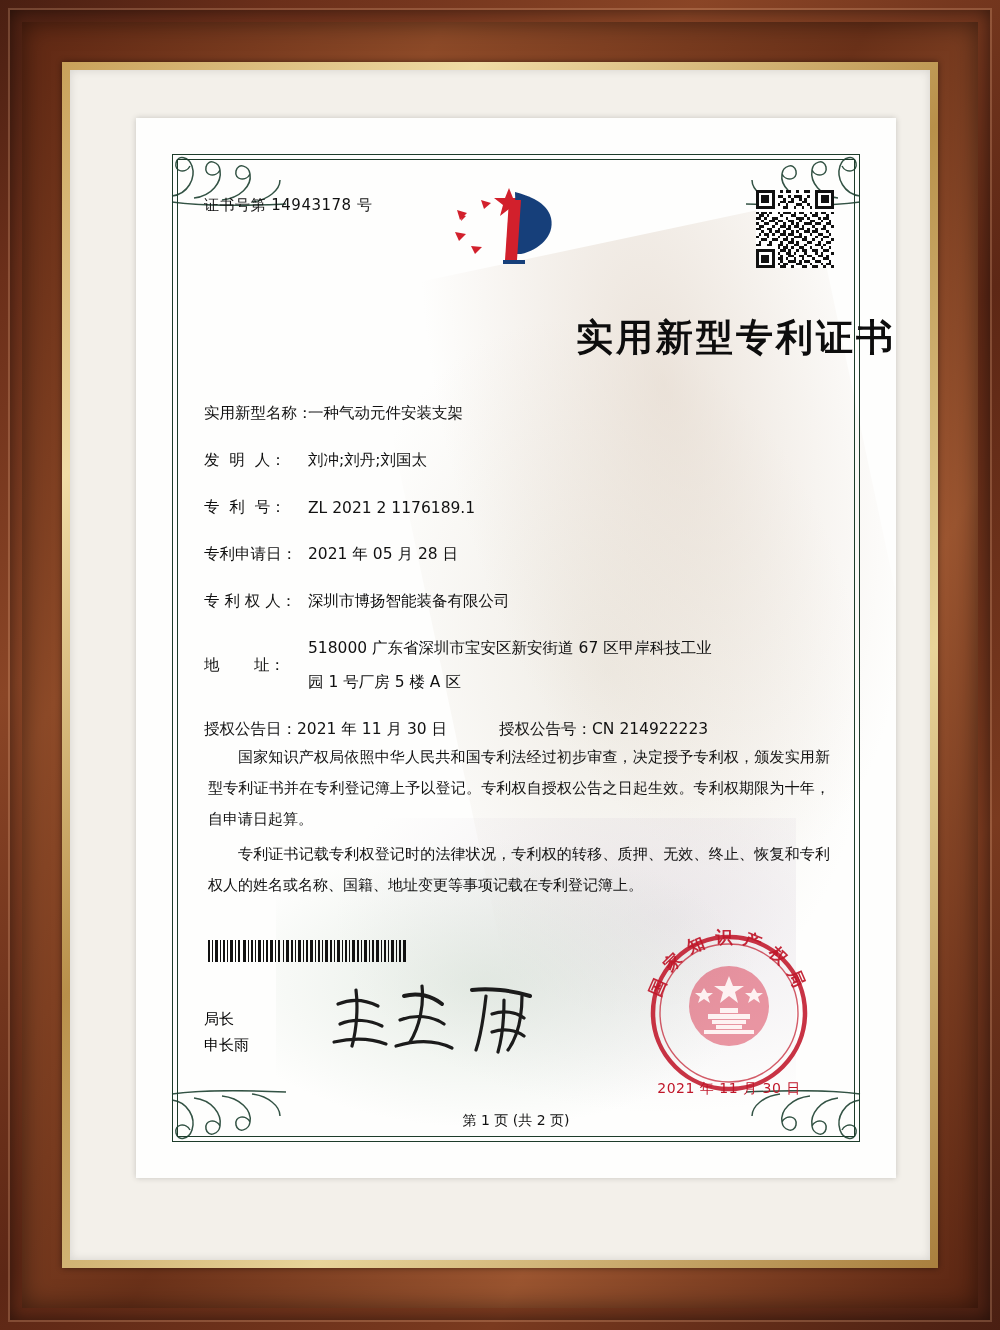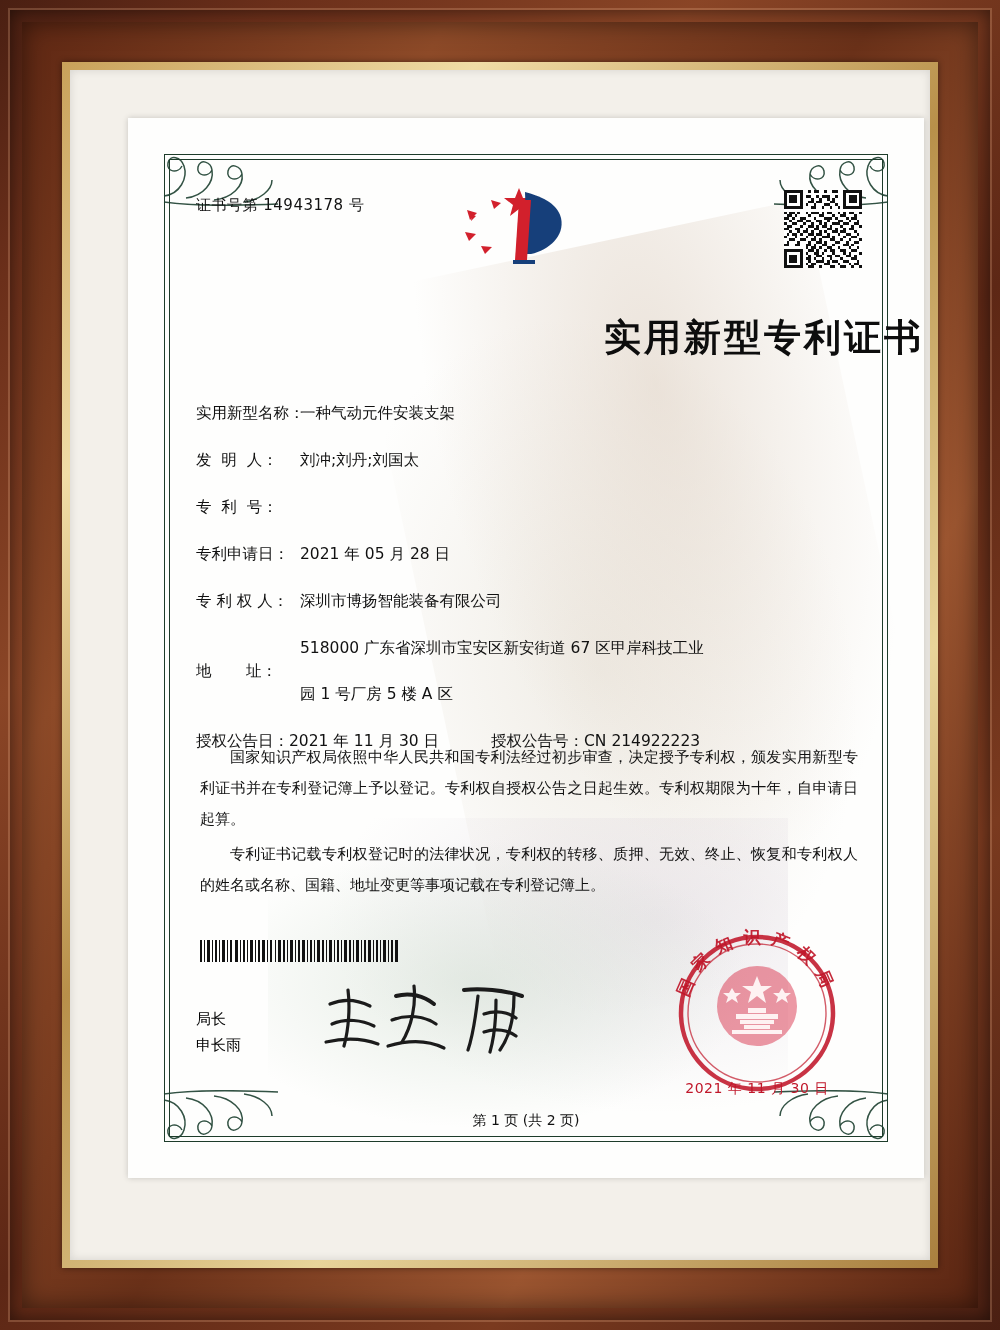--- a/index.html
+++ b/index.html
@@ -33,25 +33,24 @@
     position:absolute;left:70px;top:70px;right:70px;bottom:70px;
     background:#f3f0ea;
     box-shadow:inset 0 0 10px rgba(0,0,0,0.12);
   }
   .mat-inner-line{
     position:absolute;left:86px;top:86px;right:86px;bottom:86px;
     border:1px solid #c9c2b4;
   }
   
   .paper{
-    position:absolute;left:128px;top:118px;width:760px;height:1060px;
+    position:absolute;left:136px;top:118px;width:760px;height:1060px;
     background:#fefefd;
     box-shadow:0 0 6px rgba(0,0,0,0.18);
     overflow:hidden;
-    padding-left:36px;
   }
   
   .wm{
     position:absolute;pointer-events:none;
   }
   .wm1{
     left:300px;top:120px;width:460px;height:760px;
     background:
       radial-gradient(ellipse at 60% 20%, rgba(220,205,190,0.55) 0%, rgba(255,255,255,0) 58%),
       radial-gradient(ellipse at 35% 55%, rgba(225,218,205,0.5) 0%, rgba(255,255,255,0) 60%);
@@ -100,21 +99,21 @@
   .fields{
     position:absolute;left:68px;top:285px;right:60px;
     font-family:"DejaVu Sans", sans-serif;
     font-size:15.5px;color:#111;
   }
   .row{display:flex;margin-bottom:26px;align-items:center;}
   .lbl{
     width:104px;flex:none;white-space:pre;
   }
   .val{flex:1;}
-  .val .l2{display:block;margin-top:25px;}
+  .val .l2{display:block;margin-top:13px;}
   .row-two{display:flex;margin-bottom:10px;}
   .row-two .seg2{margin-left:52px;}
   .para{
     position:absolute;left:68px;right:62px;top:620px;
     font-family:"DejaVu Sans", sans-serif;
     font-size:15px;color:#111;line-height:31px;text-align:justify;
   }
   .para p{margin:4px;}
   .para p.indent{text-indent:2em;}
   .barcode{
@@ -420,20 +419,21 @@
           <div class="val">一种气动元件安装支架</div>
         </div>
 
         <div class="row">
           <div class="lbl">发  明  人：</div>
           <div class="val">刘冲;刘丹;刘国太</div>
         </div>
 
         <div class="row">
           <div class="lbl">专  利  号：</div>
+          <div class="val">ZL 2021 2 1176189.1</div>
         </div>
 
         <div class="row">
           <div class="lbl">专利申请日：</div>
           <div class="val">2021 年 05 月 28 日</div>
         </div>
 
         <div class="row">
           <div class="lbl">专 利 权 人：</div>
           <div class="val">深圳市博扬智能装备有限公司</div>

